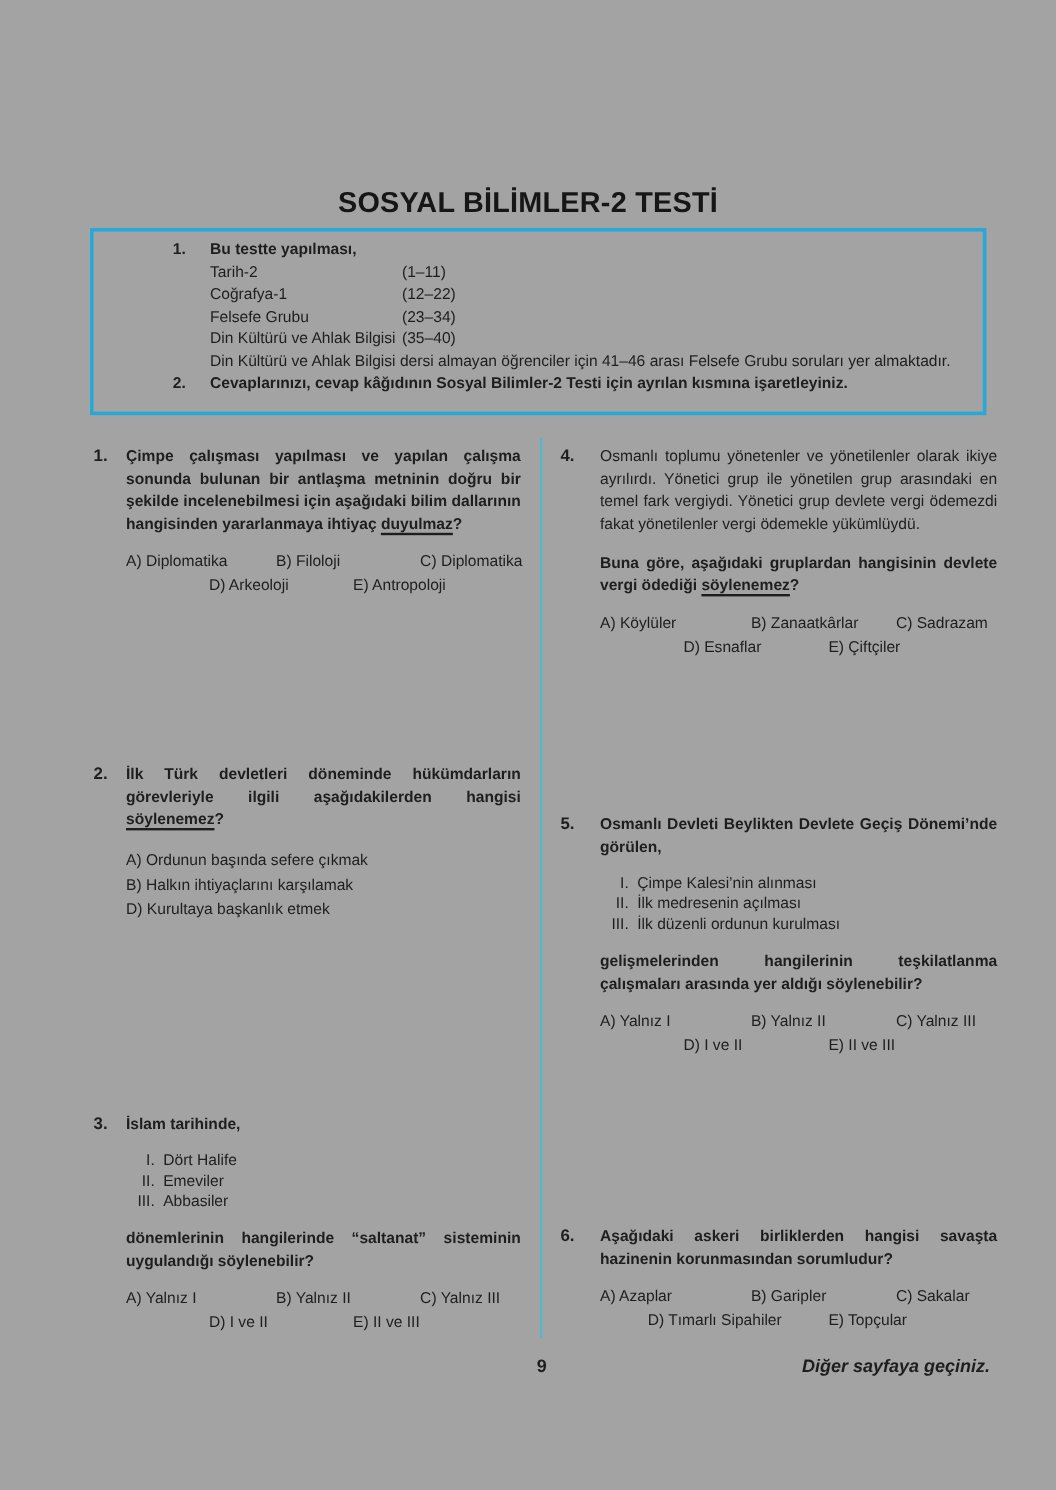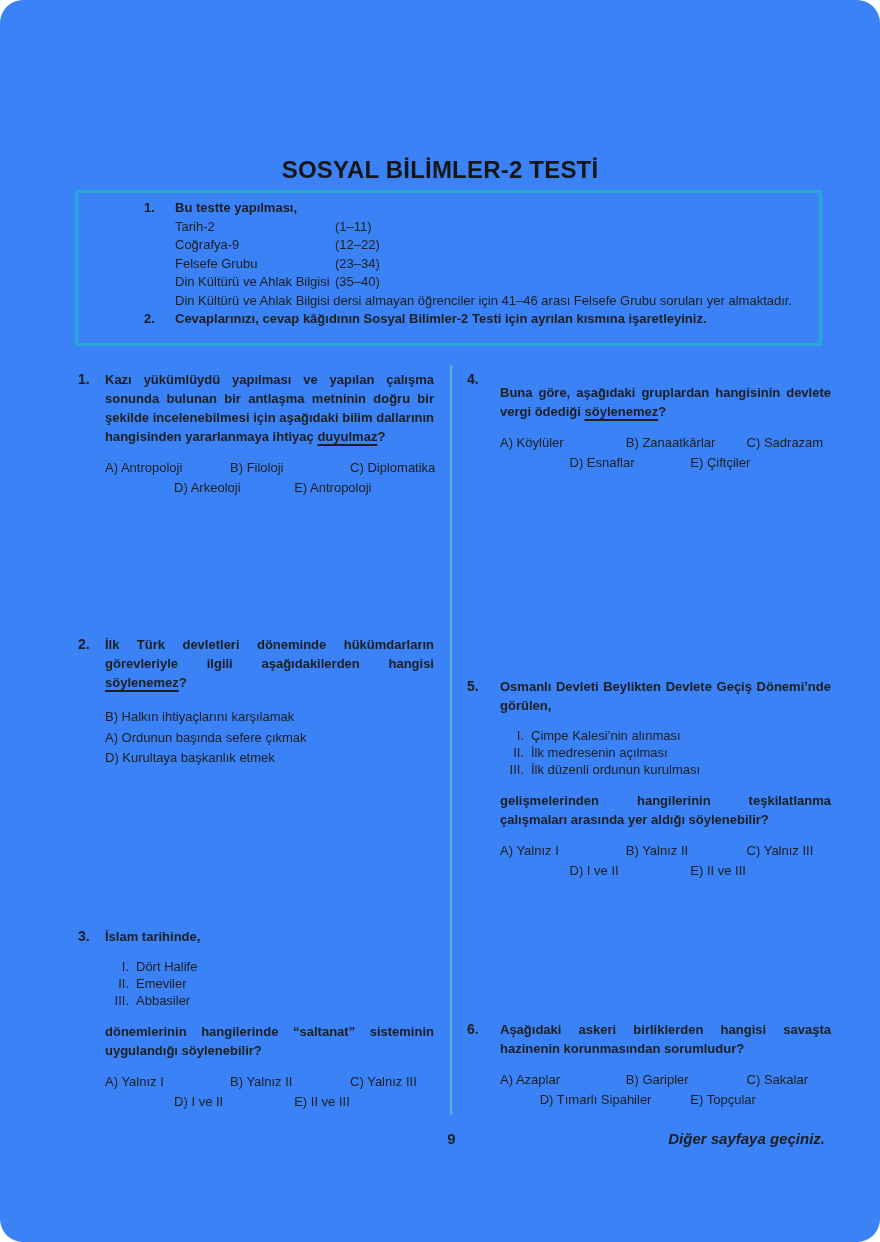--- a/index.html
+++ b/index.html
@@ -1,18 +1,18 @@
 <!DOCTYPE html>
 <html><head>
 <meta charset="utf-8">
 <style>
   html,body{margin:0;padding:0;background:#ffffff;}
   .page{
-    position:relative;width:880px;height:1242px;background:#3b82f6;
-    font-family:"Liberation Sans","DejaVu Sans",sans-serif;color:#1e1e1e;overflow:hidden;border-radius:23px;
+    position:relative;width:880px;height:1242px;background:#a3a3a3;
+    font-family:"Liberation Sans","DejaVu Sans",sans-serif;color:#1e1e1e;overflow:hidden;
   }
   .b{font-weight:700;}
   .title{
     position:absolute;top:156px;left:0;width:100%;text-align:center;
     font-size:24px;font-weight:700;margin:0;letter-spacing:.2px;color:#161616;
   }
   .info-box{
     position:absolute;top:190px;left:75px;width:747px;height:156px;box-sizing:border-box;
     border:3px solid #29A8D6;padding-top:6px;font-size:13px;line-height:18.5px;
   }
@@ -61,21 +61,21 @@
   <section class="info-box">
     <div class="ib-item">
       <span class="ib-num b">1.</span>
       <div class="ib-body">
         <div class="b">Bu testte yapılması,</div>
         <div class="subj">
           <span class="sname">Tarih-2</span>
           <span>(1–11)</span>
         </div>
         <div class="subj">
-          <span class="sname">Coğrafya-9</span>
+          <span class="sname">Coğrafya-1</span>
           <span>(12–22)</span>
         </div>
         <div class="subj">
           <span class="sname">Felsefe Grubu</span>
           <span>(23–34)</span>
         </div>
         <div class="subj">
           <span class="sname">Din Kültürü ve Ahlak Bilgisi</span>
           <span>(35–40)</span>
         </div>
@@ -86,40 +86,40 @@
       <span class="ib-num b">2.</span>
       <div class="ib-body b">Cevaplarınızı, cevap kâğıdının Sosyal Bilimler-2 Testi için ayrılan kısmına işaretleyiniz.</div>
     </div>
   </section>
 
   <div class="divider"></div>
 
   <div class="q ql" style="top:370px;">
     <span class="qnum">1.</span>
     <div class="qbody">
-      <p class="stem"><span>Kazı yükümlüydü yapılması ve yapılan çalışma sonunda bulunan bir antlaşma metninin doğru bir şekilde incelenebilmesi için aşağıdaki bilim dallarının hangisinden yararlanmaya ihtiyaç </span><span class="u">duyulmaz</span><span>?</span></p>
-      <div class="orow1">
-        <span class="oa">A) Antropoloji</span>
+      <p class="stem"><span>Çimpe çalışması yapılması ve yapılan çalışma sonunda bulunan bir antlaşma metninin doğru bir şekilde incelenebilmesi için aşağıdaki bilim dallarının hangisinden yararlanmaya ihtiyaç </span><span class="u">duyulmaz</span><span>?</span></p>
+      <div class="orow1">
+        <span class="oa">A) Diplomatika</span>
         <span class="ob">B) Filoloji</span>
         <span class="oc">C) Diplomatika</span>
       </div>
       <div class="orow2">
         <span class="od">D) Arkeoloji</span>
         <span class="oe">E) Antropoloji</span>
       </div>
     </div>
   </div>
 
   <div class="q ql" style="top:635px;">
     <span class="qnum">2.</span>
     <div class="qbody">
       <p class="stem"><span>İlk Türk devletleri döneminde hükümdarların görevleriyle ilgili aşağıdakilerden hangisi </span><span class="u">söylenemez</span><span>?</span></p>
       <div class="olist">
+        <div class="oitem">A) Ordunun başında sefere çıkmak</div>
         <div class="oitem">B) Halkın ihtiyaçlarını karşılamak</div>
-        <div class="oitem">A) Ordunun başında sefere çıkmak</div>
         <div class="oitem">D) Kurultaya başkanlık etmek</div>
       </div>
     </div>
   </div>
 
   <div class="q ql" style="top:927px;">
     <span class="qnum">3.</span>
     <div class="qbody">
       <p class="stem">İslam tarihinde,</p>
       <div class="roman">
@@ -145,20 +145,21 @@
       <div class="orow2">
         <span class="od">D) I ve II</span>
         <span class="oe">E) II ve III</span>
       </div>
     </div>
   </div>
 
   <div class="q qr" style="top:370px;">
     <span class="qnum">4.</span>
     <div class="qbody">
+      <p class="para">Osmanlı toplumu yönetenler ve yönetilenler olarak ikiye ayrılırdı. Yönetici grup ile yönetilen grup arasındaki en temel fark vergiydi. Yönetici grup devlete vergi ödemezdi fakat yönetilenler vergi ödemekle yükümlüydü.</p>
       <p class="stem2"><span>Buna göre, aşağıdaki gruplardan hangisinin devlete vergi ödediği </span><span class="u">söylenemez</span><span>?</span></p>
       <div class="orow1">
         <span class="oa">A) Köylüler</span>
         <span class="ob">B) Zanaatkârlar</span>
         <span class="oc">C) Sadrazam</span>
       </div>
       <div class="orow2">
         <span class="od">D) Esnaflar</span>
         <span class="oe">E) Çiftçiler</span>
       </div>

